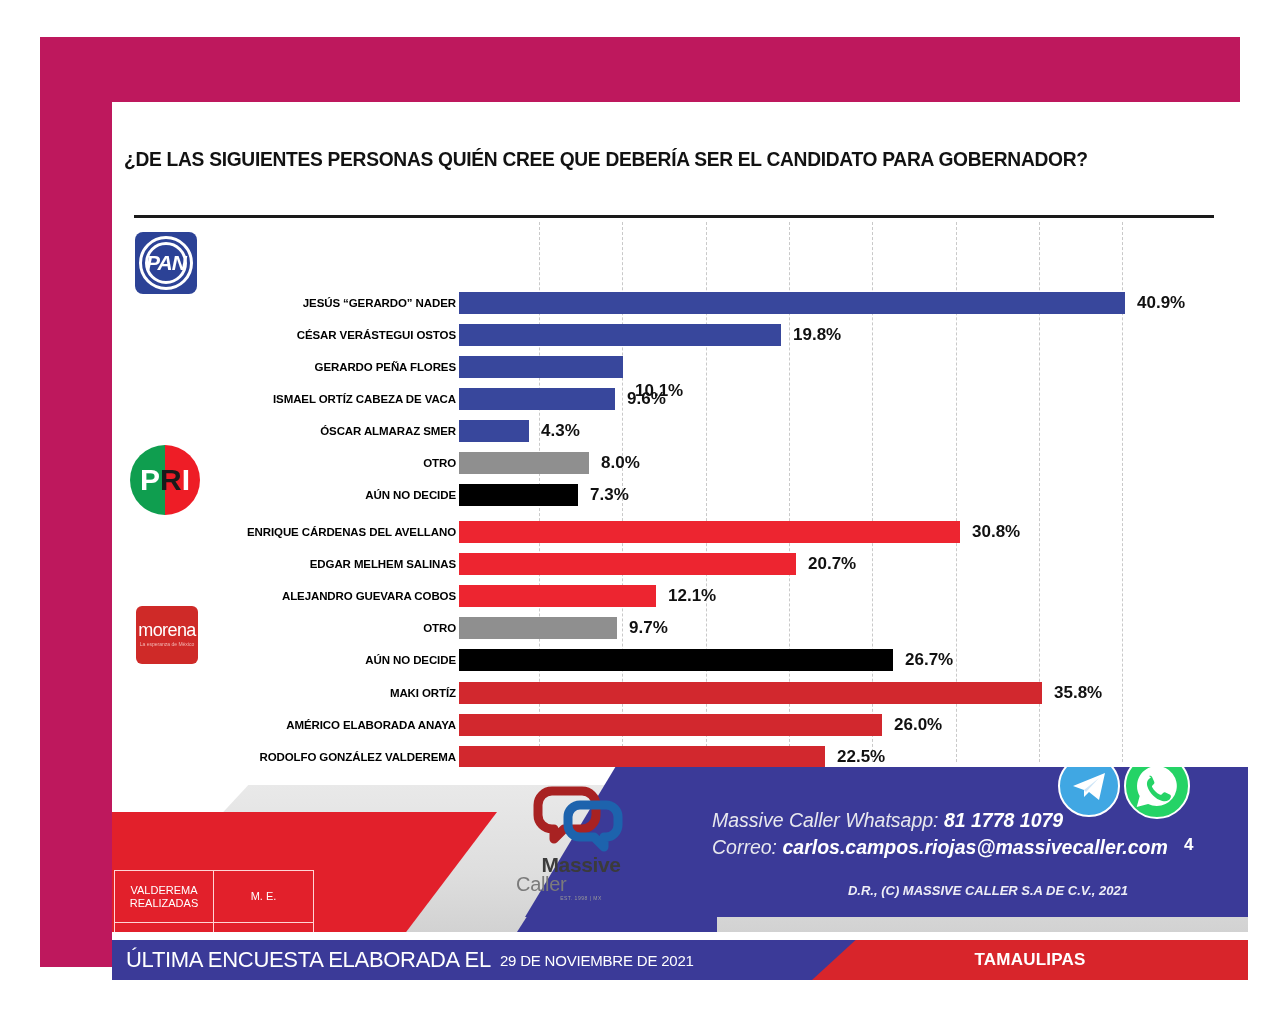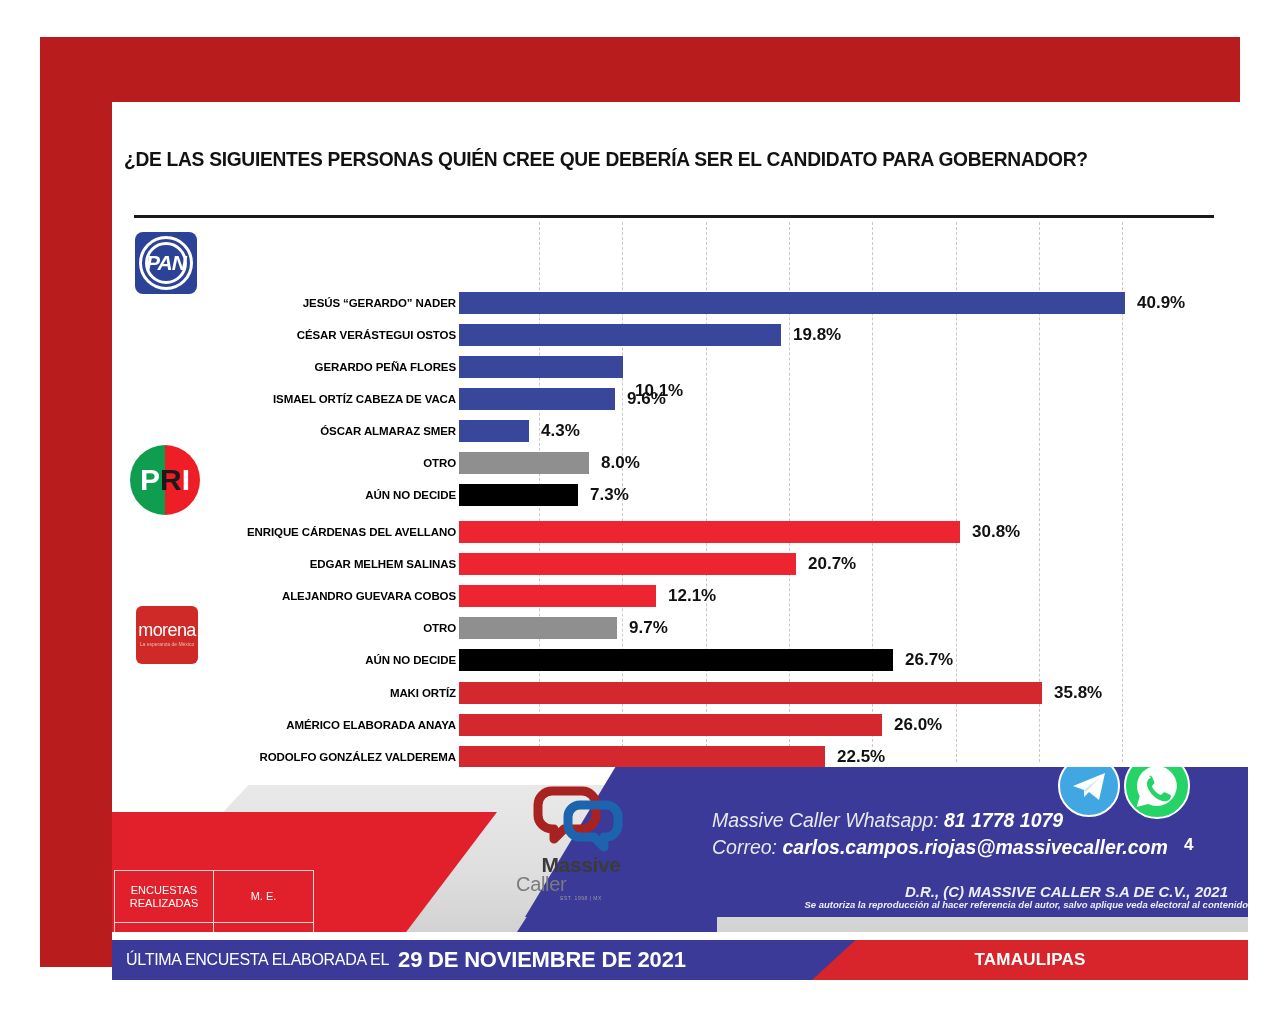--- a/index.html
+++ b/index.html
@@ -1,21 +1,21 @@
 <!DOCTYPE html>
 <html><head>
 <meta charset="utf-8">
 <style>
   html,body{margin:0;padding:0;background:#ffffff;}
   body{width:1280px;height:1035px;font-family:"Liberation Sans",sans-serif;overflow:hidden;}
 
   
   #poster-frame{
     position:absolute;left:40px;top:37px;width:1200px;height:930px;
-    background:#b91c1c;
+    background:#be185d;
   }
   #poster-card{
     position:absolute;left:72px;top:65px;width:1136px;height:895px;
     background:#ffffff;overflow:hidden;
   }
 
   
   #title{
     position:absolute;left:12px;top:46px;width:1116px;
     font-size:19.5px;font-weight:bold;letter-spacing:-0.3px;
@@ -148,43 +148,43 @@
   #contact{position:absolute;left:600px;top:40px;width:520px;}
   .contact-line{
     font-size:19.5px;color:#e8e8ee;font-style:italic;white-space:nowrap;
     line-height:1.38;font-family:"Liberation Sans",sans-serif;
   }
   .contact-line b{color:#ffffff;font-weight:bold;}
   #num4{position:absolute;left:1072px;top:68px;color:#ffffff;font-size:17px;
     font-weight:bold;font-family:"Liberation Sans",sans-serif;}
 
   
-  #legal1{position:absolute;left:636px;top:116px;width:480px;text-align:right;
-    font-size:15px;font-weight:bold;font-style:italic;color:#eeeef6;
+  #legal1{position:absolute;left:636px;top:116px;width:480px;text-align:center;
+    font-size:13px;font-weight:bold;font-style:italic;color:#eeeef6;
     white-space:nowrap;font-family:"Liberation Sans",sans-serif;}
   #legal2{position:absolute;left:516px;top:132px;width:620px;text-align:right;
     font-size:9.5px;font-weight:bold;font-style:italic;color:#eeeef6;
     white-space:nowrap;font-family:"Liberation Sans",sans-serif;}
 
   
   #tg-icon{position:absolute;left:946px;top:-12px;width:62px;height:62px;
     border-radius:50%;background:#40a7e3;border:2px solid #ffffff;box-sizing:border-box;}
   #wa-icon{position:absolute;left:1012px;top:-14px;width:66px;height:66px;
     border-radius:50%;background:#25d366;border:2px solid #ffffff;box-sizing:border-box;}
 
   
   #bottombar{position:absolute;left:0;top:838px;width:1136px;height:40px;overflow:hidden;}
   #bb-blue{position:absolute;left:0;top:0;width:760px;height:40px;background:#3b3a98;
     clip-path:polygon(0% 0%, 100% 0%, 93% 100%, 0% 100%);}
   #bb-red{position:absolute;left:700px;top:0;width:436px;height:40px;background:#d8252b;
     clip-path:polygon(10% 0%, 100% 0%, 100% 100%, 0% 100%);}
   #bb-text{position:absolute;left:14px;top:0;height:40px;display:flex;
     align-items:center;gap:9px;color:#ffffff;font-family:"Liberation Sans",sans-serif;}
-  #bb-pre{font-size:16px;letter-spacing:-0.3px;}
-  #bb-date{font-size:22px;font-weight:bold;letter-spacing:-0.2px;}
+  #bb-pre{font-size:22px;letter-spacing:-0.3px;}
+  #bb-date{font-size:15px;font-weight:normal;letter-spacing:-0.2px;}
   #bb-state{position:absolute;left:700px;top:0;width:436px;height:40px;
     display:flex;align-items:center;justify-content:center;
     color:#ffffff;font-size:17px;font-weight:bold;letter-spacing:0.2px;
     font-family:"Liberation Sans",sans-serif;}
 </style>
 </head>
 <body>
 
 <div id="poster-frame">
   <div id="poster-card">
@@ -306,21 +306,21 @@
         </div>
     </div>
 
     <div id="footer">
       <div id="footer-white"></div>
       <div id="footer-grey"></div>
       <div id="footer-red">
         <div id="stats-table">
           <div class="st-head left">
             <span>
-              <span>ENCUESTAS</span><br>
+              <span>VALDEREMA</span><br>
               <span>REALIZADAS</span>
             </span>
           </div>
           <div class="st-head">M. E.</div>
           <div class="st-val left">1000</div>
           <div class="st-val">+/- 3.4%</div>
         </div>
       </div>
 
       <div id="footer-blue"></div>
@@ -342,21 +342,20 @@
           <b>81 1778 1079</b>
         </div>
         <div class="contact-line">
           <span>Correo:</span>
           <b>carlos.campos.riojas@massivecaller.com</b>
         </div>
       </div>
       <div id="num4">4</div>
 
       <div id="legal1">D.R., (C) MASSIVE CALLER S.A DE C.V., 2021</div>
-      <div id="legal2">Se autoriza la reproducción al hacer referencia del autor, salvo aplique veda electoral al contenido</div>
 
       <div id="tg-icon">
         <svg width="58" height="58" viewBox="0 0 58 58">
           <path d="M13 29 L45 16 L39 43 L29 35 L24 40 L24 33 Z" fill="#ffffff"></path>
           <path d="M24 33 L39 21 L26 35 Z" fill="#cfe6f7"></path>
         </svg>
       </div>
       <div id="wa-icon">
         <svg width="62" height="62" viewBox="0 0 62 62">
           <path d="M31 11 a20 20 0 0 0 -17.3 30 l-3 11 11.4 -3 a20 20 0 1 0 8.9 -38 z" fill="#ffffff"></path>

